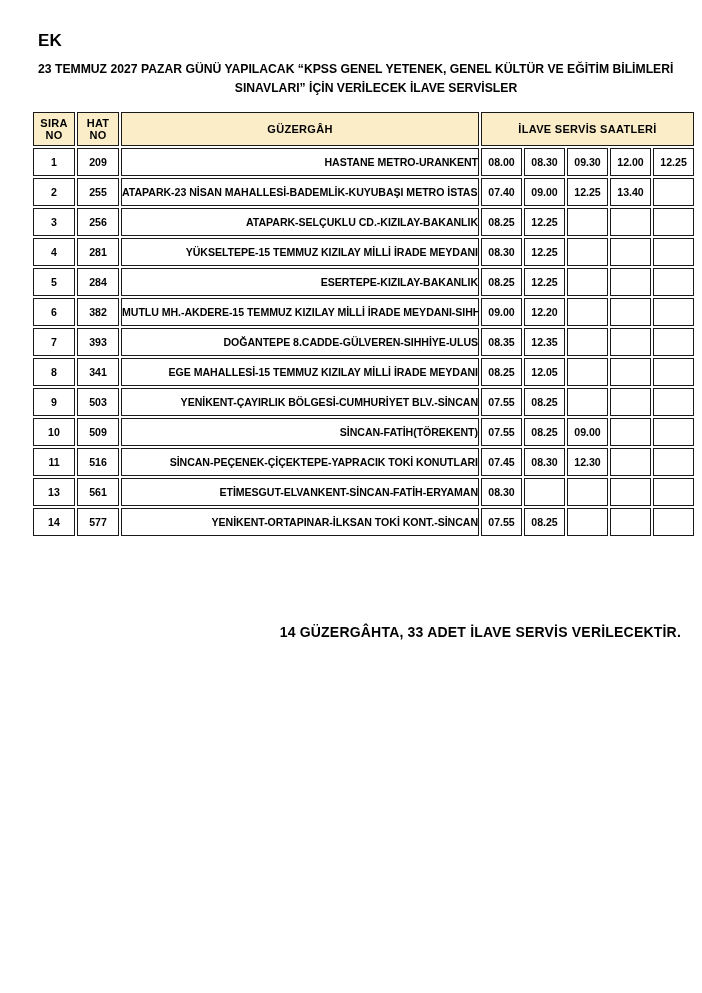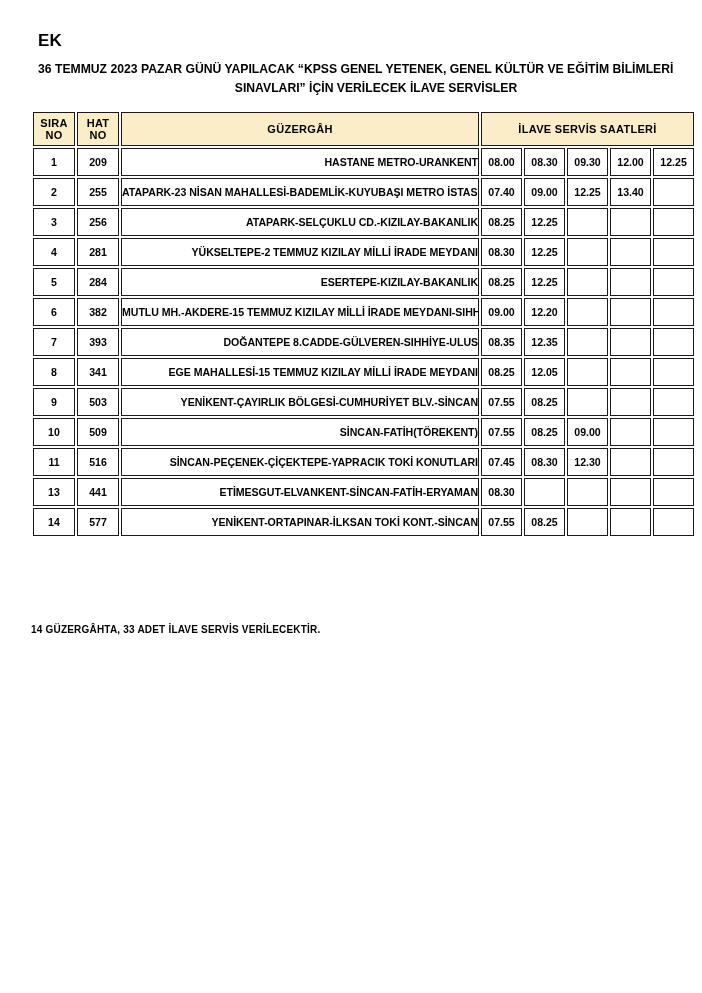--- a/index.html
+++ b/index.html
@@ -105,33 +105,33 @@
   col.w-hat   { width: 42px; }
   col.w-route { width: 358px; }
   col.w-t     { width: 41px; }
 
   
   #footer-note {
     position: absolute;
     left: 31px;
     top: 624px;
     width: 650px;
-    text-align: left;
-    font-size: 10px;
+    text-align: right;
+    font-size: 14px;
     font-weight: bold;
     letter-spacing: 0.2px;
   }
 </style>
 </head>
 <body>
 
 <div id="doc-label">EK</div>
 
 <div id="doc-title">
-  <span class="line1">36 TEMMUZ 2023 PAZAR GÜNÜ YAPILACAK  “KPSS GENEL YETENEK, GENEL KÜLTÜR VE EĞİTİM BİLİMLERİ</span>
+  <span class="line1">23 TEMMUZ 2027 PAZAR GÜNÜ YAPILACAK  “KPSS GENEL YETENEK, GENEL KÜLTÜR VE EĞİTİM BİLİMLERİ</span>
   <span class="line2">SINAVLARI” İÇİN VERİLECEK İLAVE SERVİSLER</span>
 </div>
 
 <table id="svc-table">
   <colgroup id="svc-colgroup">
     <col class="w-sira">
       <col class="w-hat">
       <col class="w-route">
   <col class="w-t">
       <col class="w-t">
@@ -180,21 +180,21 @@
         <td class="c-route">ATAPARK-SELÇUKLU CD.-KIZILAY-BAKANLIK</td>
         <td class="c-time">08.25</td>
         <td class="c-time">12.25</td>
         <td class="c-time empty"></td>
         <td class="c-time empty"></td>
         <td class="c-time empty"></td>
       </tr>
       <tr>
         <td class="c-sira">4</td>
         <td class="c-hat">281</td>
-        <td class="c-route">YÜKSELTEPE-2 TEMMUZ KIZILAY MİLLİ İRADE MEYDANI</td>
+        <td class="c-route">YÜKSELTEPE-15 TEMMUZ KIZILAY MİLLİ İRADE MEYDANI</td>
         <td class="c-time">08.30</td>
         <td class="c-time">12.25</td>
         <td class="c-time empty"></td>
         <td class="c-time empty"></td>
         <td class="c-time empty"></td>
       </tr>
       <tr>
         <td class="c-sira">5</td>
         <td class="c-hat">284</td>
         <td class="c-route">ESERTEPE-KIZILAY-BAKANLIK</td>
@@ -259,21 +259,21 @@
         <td class="c-hat">516</td>
         <td class="c-route">SİNCAN-PEÇENEK-ÇİÇEKTEPE-YAPRACIK TOKİ KONUTLARI</td>
         <td class="c-time">07.45</td>
         <td class="c-time">08.30</td>
         <td class="c-time">12.30</td>
         <td class="c-time empty"></td>
         <td class="c-time empty"></td>
       </tr>
       <tr>
         <td class="c-sira">13</td>
-        <td class="c-hat">441</td>
+        <td class="c-hat">561</td>
         <td class="c-route">ETİMESGUT-ELVANKENT-SİNCAN-FATİH-ERYAMAN</td>
         <td class="c-time">08.30</td>
         <td class="c-time empty"></td>
         <td class="c-time empty"></td>
         <td class="c-time empty"></td>
         <td class="c-time empty"></td>
       </tr>
       <tr>
         <td class="c-sira">14</td>
         <td class="c-hat">577</td>

